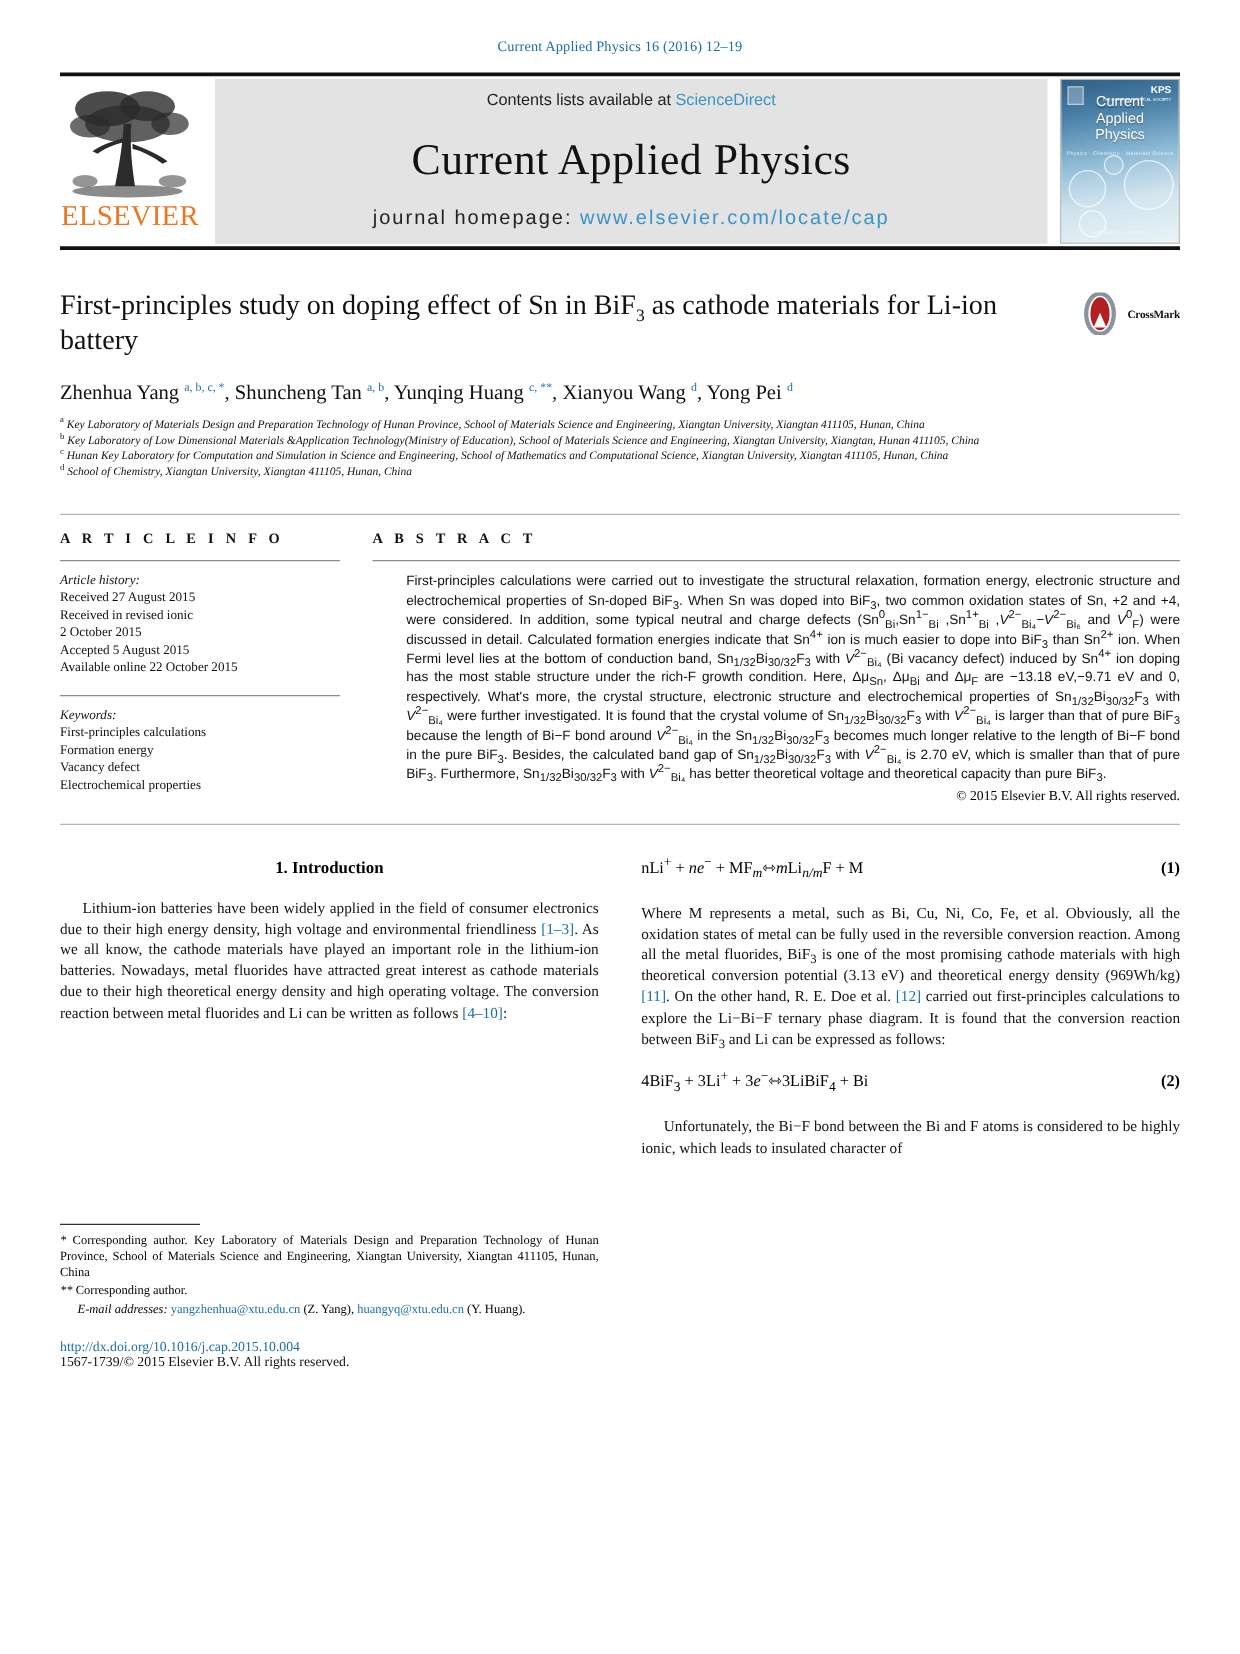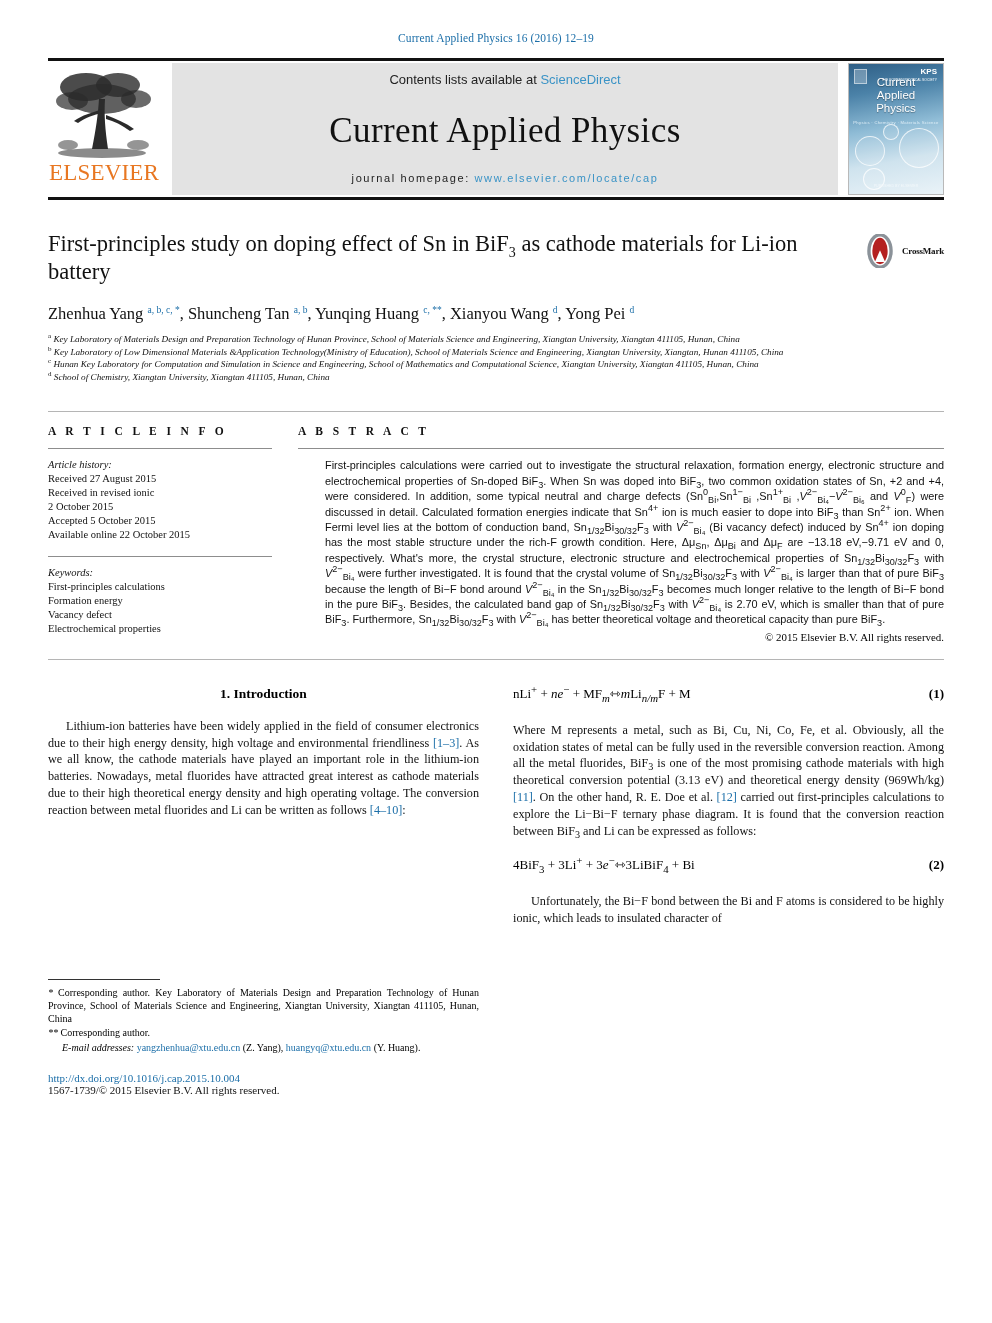--- a/index.html
+++ b/index.html
@@ -72,21 +72,21 @@
   .journal-title {
     font-family: "Liberation Serif", serif;
     font-size: 35px;
     color: #111;
     letter-spacing: .4px;
     line-height: 1;
     margin: 8px 0 6px 0;
   }
   .homepage-line {
     font-family: "Liberation Sans", sans-serif;
-    font-size: 11px;
+    font-size: 16px;
     color: #222;
     letter-spacing: 1.6px;
   }
   .homepage-line .url { color: #3a93c6; }
   .cover-thumb {
     width: 96px;
     flex: 0 0 96px;
     border: 1px solid #b9b9b9;
     position: relative;
     overflow: hidden;
@@ -354,21 +354,21 @@
   <div class="info-wrap">
     <div class="info-top-rule"></div>
     <div class="two-col">
       <div class="col-left">
         <div class="sec-head">A R T I C L E   I N F O</div>
         <div class="hr-thin"></div>
         <div class="meta-line meta-italic">Article history:</div>
         <div class="meta-line">Received 27 August 2015</div>
         <div class="meta-line">Received in revised ionic</div>
         <div class="meta-line">2 October 2015</div>
-        <div class="meta-line">Accepted 5 October 2015</div>
+        <div class="meta-line">Accepted 5 August 2015</div>
         <div class="meta-line">Available online 22 October 2015</div>
         <div class="hr-thin2"></div>
         <div class="meta-line meta-italic">Keywords:</div>
         <div class="meta-line">First-principles calculations</div>
         <div class="meta-line">Formation energy</div>
         <div class="meta-line">Vacancy defect</div>
         <div class="meta-line">Electrochemical properties</div>
       </div>
 
       <div class="col-right">

